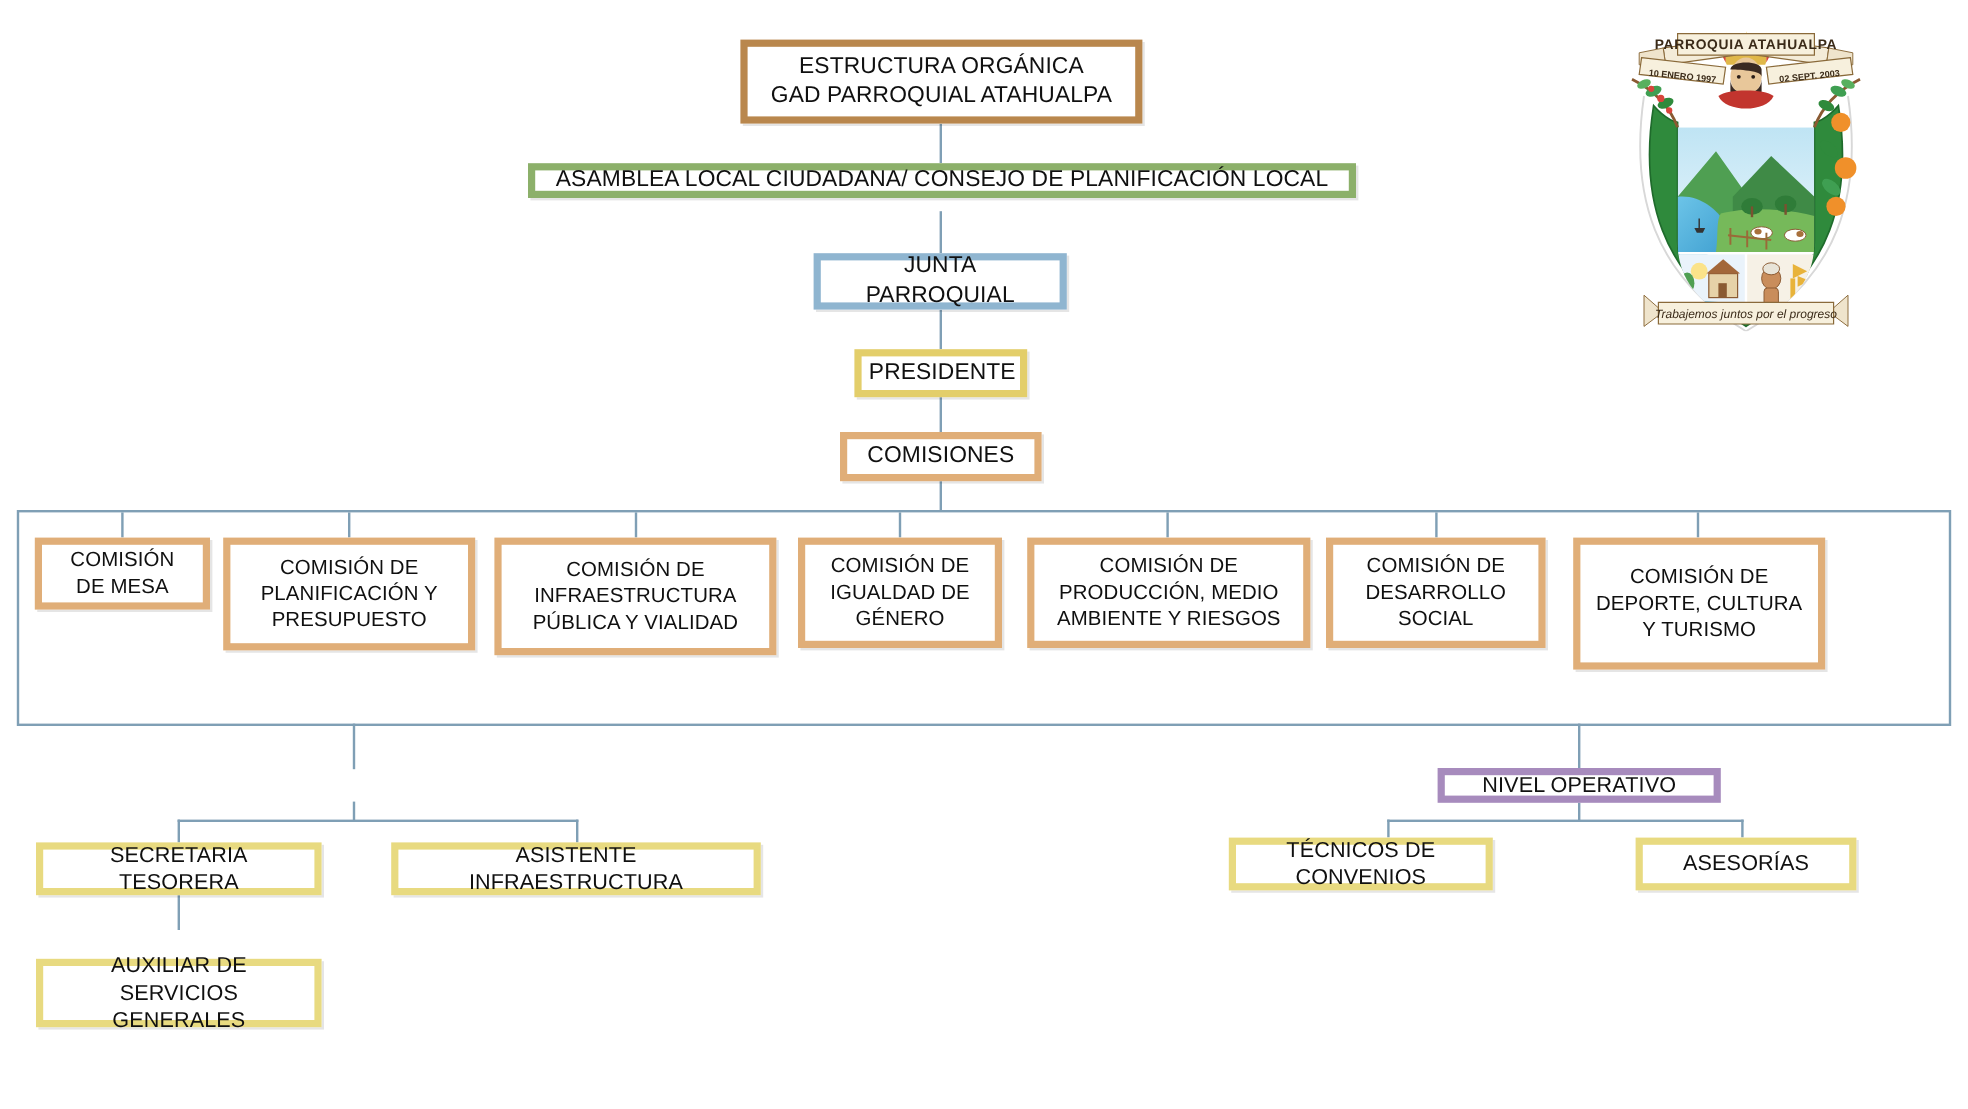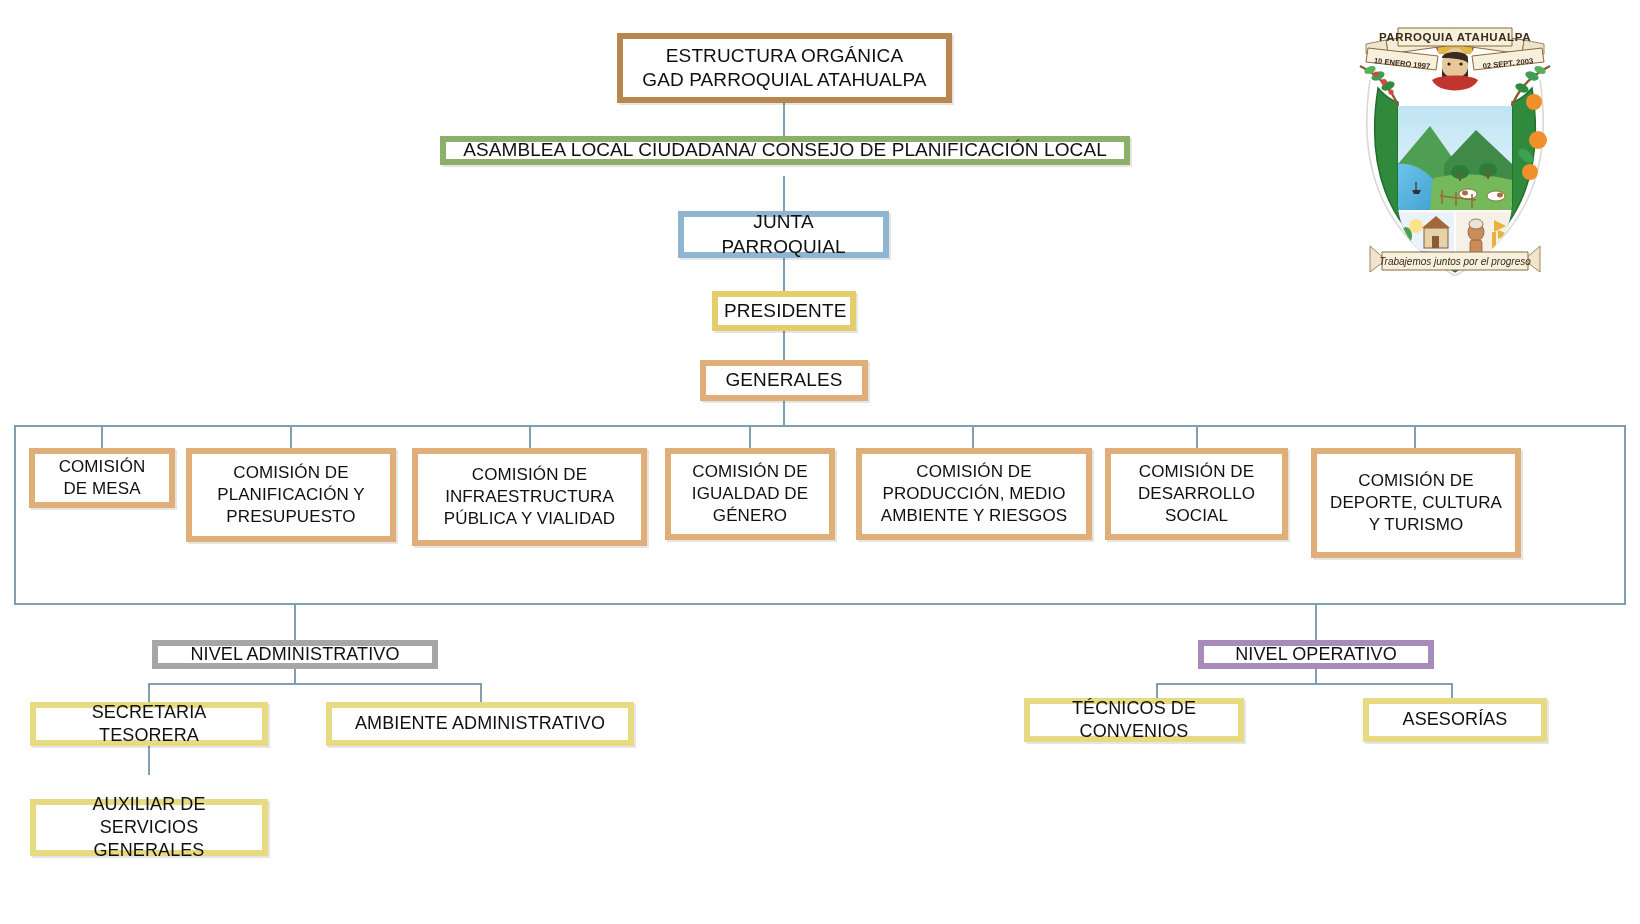--- a/index.html
+++ b/index.html
@@ -115,21 +115,21 @@
 
   <div class="node b-blue" style="left:678px;top:211px;width:211px;height:47px;font-size:19px;">
     <span>JUNTA PARROQUIAL</span>
   </div>
 
   <div class="node b-gold" style="left:712px;top:291px;width:144px;height:40px;font-size:19px;">
     <span>PRESIDENTE</span>
   </div>
 
   <div class="node b-orange" style="left:700px;top:360px;width:168px;height:41px;font-size:19px;">
-    <span>GENERALES</span>
+    <span>COMISIONES</span>
   </div>
 
   <div class="node b-orange" style="left:29px;top:448px;width:146px;height:60px;font-size:17px;">
     <span>COMISIÓN
 DE MESA</span>
   </div>
 
   <div class="node b-orange" style="left:186px;top:448px;width:210px;height:94px;font-size:17px;">
     <span>COMISIÓN DE
 PLANIFICACIÓN Y
@@ -159,30 +159,27 @@
 DESARROLLO
 SOCIAL</span>
   </div>
 
   <div class="node b-orange" style="left:1311px;top:448px;width:210px;height:110px;font-size:17px;">
     <span>COMISIÓN DE
 DEPORTE, CULTURA
 Y TURISMO</span>
   </div>
 
-  <div class="node b-gray nosh" style="left:152px;top:640px;width:286px;height:29px;font-size:18px;">
-    <span>NIVEL ADMINISTRATIVO</span>
-  </div>
 
   <div class="node b-yellow" style="left:30px;top:702px;width:238px;height:44px;font-size:18px;">
     <span>SECRETARIA TESORERA</span>
   </div>
 
   <div class="node b-yellow" style="left:326px;top:702px;width:308px;height:44px;font-size:18px;">
-    <span>AMBIENTE ADMINISTRATIVO</span>
+    <span>ASISTENTE INFRAESTRUCTURA</span>
   </div>
 
   <div class="node b-yellow" style="left:30px;top:775px;width:238px;height:57px;font-size:18px;margin-top:24px;">
     <span>AUXILIAR DE
 SERVICIOS GENERALES</span>
   </div>
 
   <div class="node b-purple nosh" style="left:1198px;top:640px;width:236px;height:29px;font-size:18px;">
     <span>NIVEL OPERATIVO</span>
   </div>

